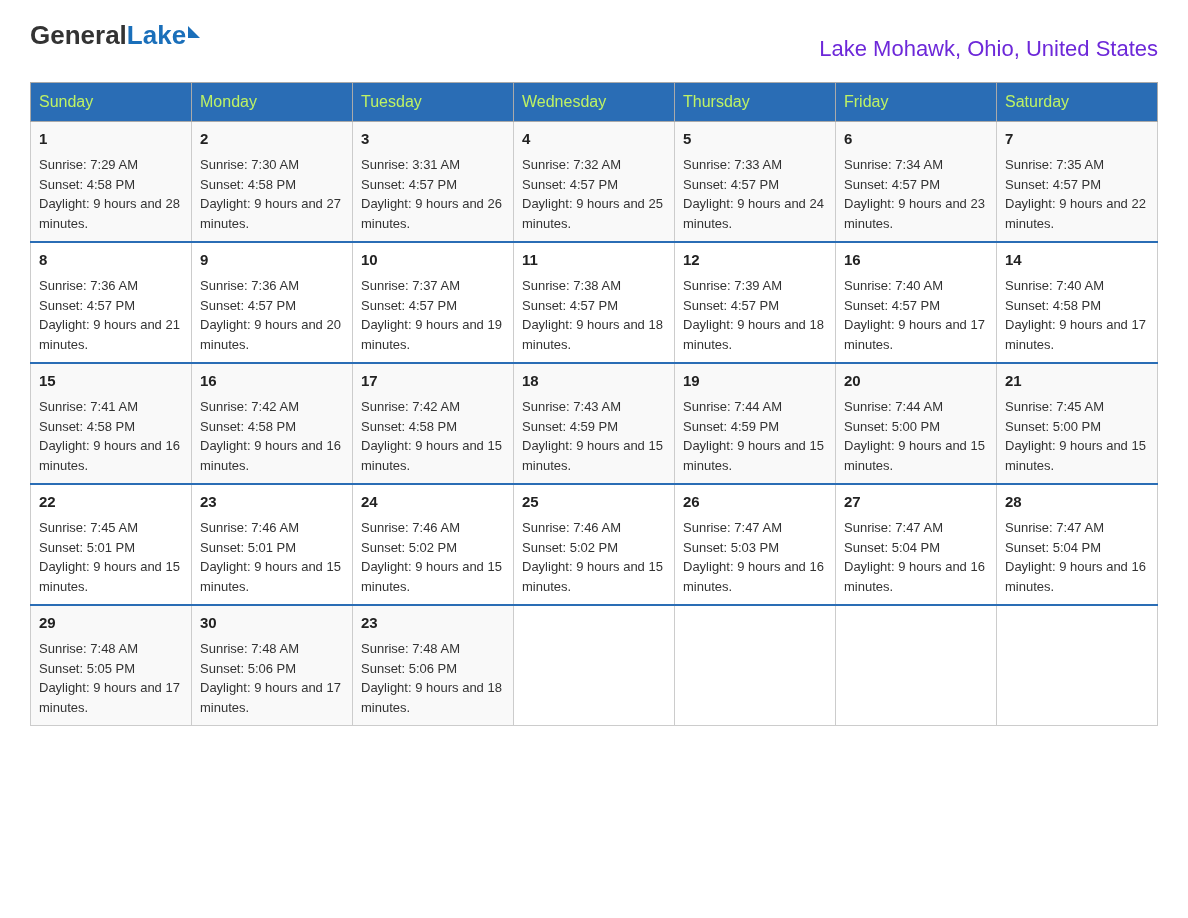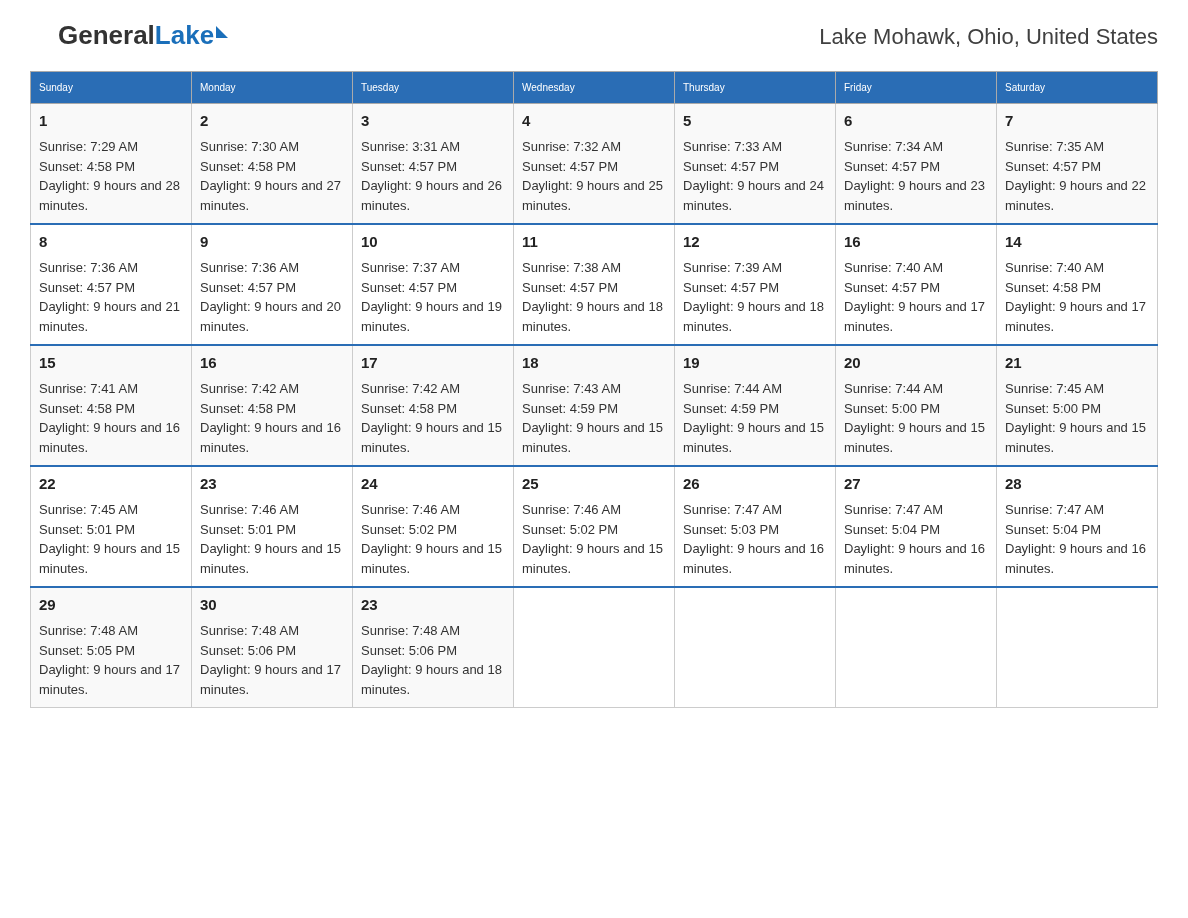--- a/index.html
+++ b/index.html
@@ -13,21 +13,20 @@
     .header {
       display: flex;
       justify-content: space-between;
       align-items: flex-start;
       margin-bottom: 20px;
     }
     .logo {
       display: flex;
       flex-direction: column;
       align-items: flex-start;
-      margin-left: 28px;
     }
     .logo-text {
       display: flex;
       align-items: center;
     }
     .logo-general {
       font-size: 26px;
       font-weight: bold;
       color: #333;
     }
@@ -53,33 +52,33 @@
       text-align: right;
     }
     .main-title {
       font-size: 52px;
       font-weight: bold;
       color: #222;
       line-height: 1.1;
     }
     .subtitle {
       font-size: 22px;
-      color: #404040;
-      margin-top: 4px;
+      color: #6d28d9;
+      margin-top: 16px;
     }
     .calendar {
       width: 100%;
       border-collapse: collapse;
       border: 1px solid #aaa;
     }
     .calendar th {
       background-color: #2a6db5;
-      color: #ffffff;
+      color: #bef264;
       padding: 10px 8px;
-      font-size: 10px;
+      font-size: 16px;
       font-weight: normal;
       text-align: left;
       border: 1px solid #aaa;
     }
     .calendar td {
       vertical-align: top;
       padding: 8px;
       border: 1px solid #ccc;
       width: 14.28%;
       min-height: 110px;

